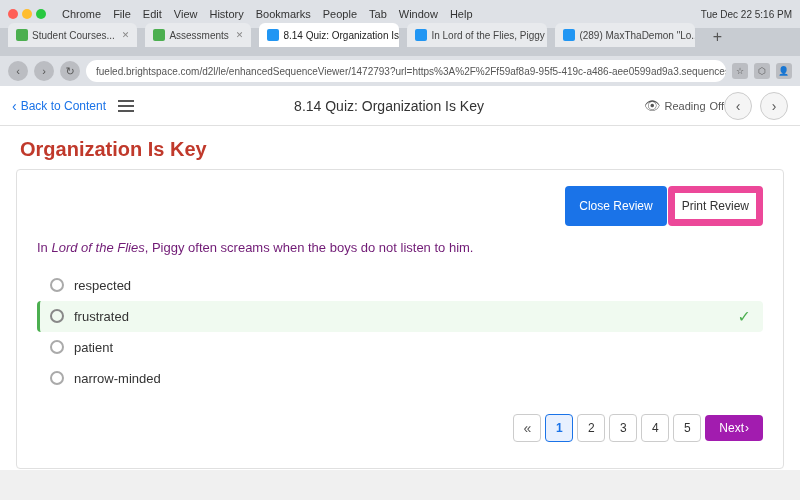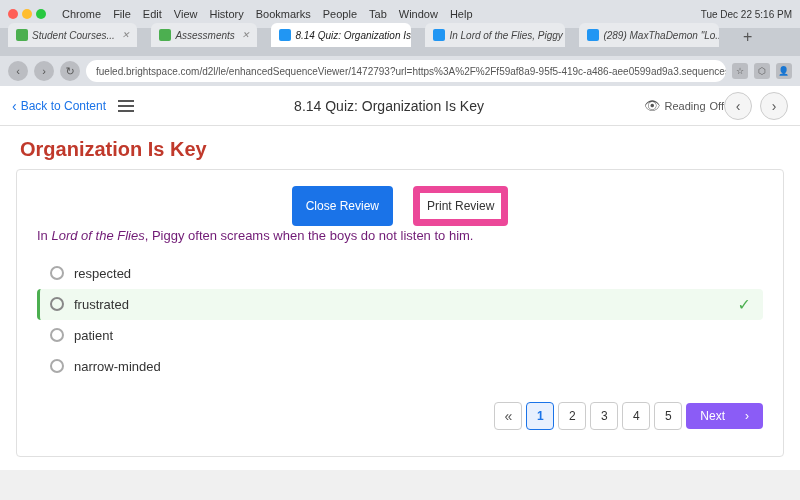--- a/index.html
+++ b/index.html
@@ -43,22 +43,21 @@
       color: #333;
       background: #dee1e6;
     }
     .menu-item { cursor: pointer; }
     .tabs-bar {
       display: flex;
       align-items: flex-end;
       background: #c8ccd2;
       padding: 9px 8px;
       height: 28px;
-      gap: 14px;
-      font-style: italic;
+      gap: 8px;
     }
     .tab {
       display: flex;
       align-items: center;
       gap: 4px;
       background: #e8eaed;
       border-radius: 6px 6px 0 0;
       padding: 4px 8px;
       font-size: 10px;
       color: #444;
@@ -213,23 +212,23 @@
       margin: 0 16px;
       border: 1px solid #e0e0e0;
       border-radius: 4px;
       padding: 16px 20px;
       background: #fff;
     }
 
     
     .review-buttons {
       display: flex;
-      justify-content: center;
-      gap: 20px;
-      margin-bottom: 0;
+      justify-content: flex-end;
+      gap: 1px;
+      margin-bottom: 12px;
     }
     .btn-close-review {
       background: #1a73e8;
       color: #fff;
       border: none;
       border-radius: 4px;
       padding: 6px 14px;
       font-size: 12px;
       cursor: pointer;
     }
@@ -316,30 +315,30 @@
       background: #e8f0fe;
       border-color: #1a73e8;
       color: #1a73e8;
       font-weight: bold;
     }
     .page-btn.prev-arrow, .page-btn.next-arrow {
       font-size: 14px;
       color: #555;
     }
     .next-btn {
-      background: #8b5cf6;
+      background: #a21caf;
       color: #fff;
       border: none;
       border-radius: 4px;
       padding: 6px 14px;
       font-size: 12px;
       cursor: pointer;
       display: flex;
       align-items: center;
-      gap: 20px;
+      gap: 1px;
     }
   </style>
 </head>
 <body>
 
 <div class="browser-chrome">
 
   <div class="browser-title-bar">
     <div class="browser-dots">
       <div class="dot dot-red"></div>

